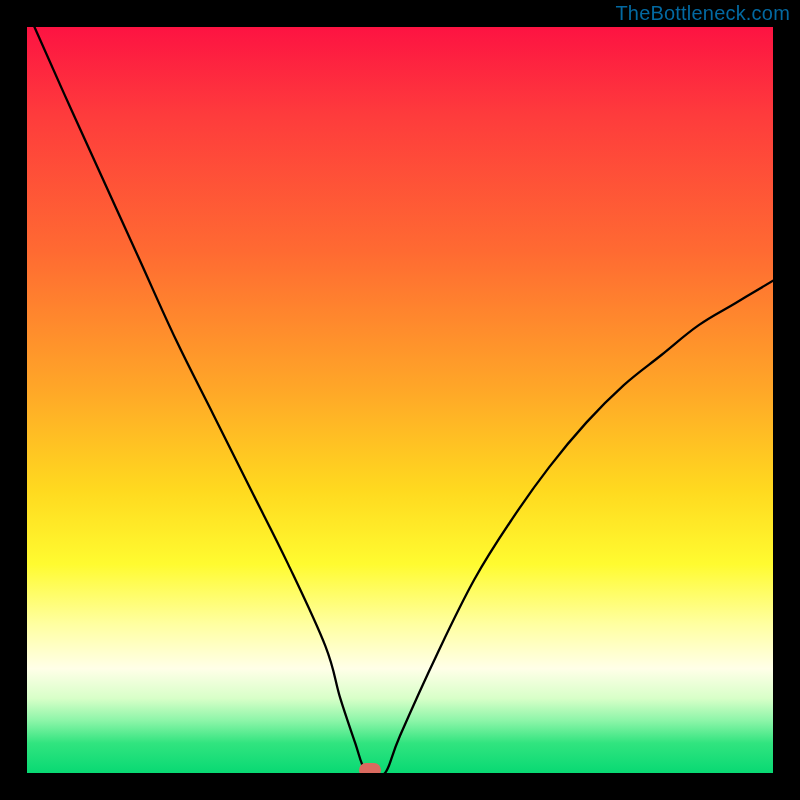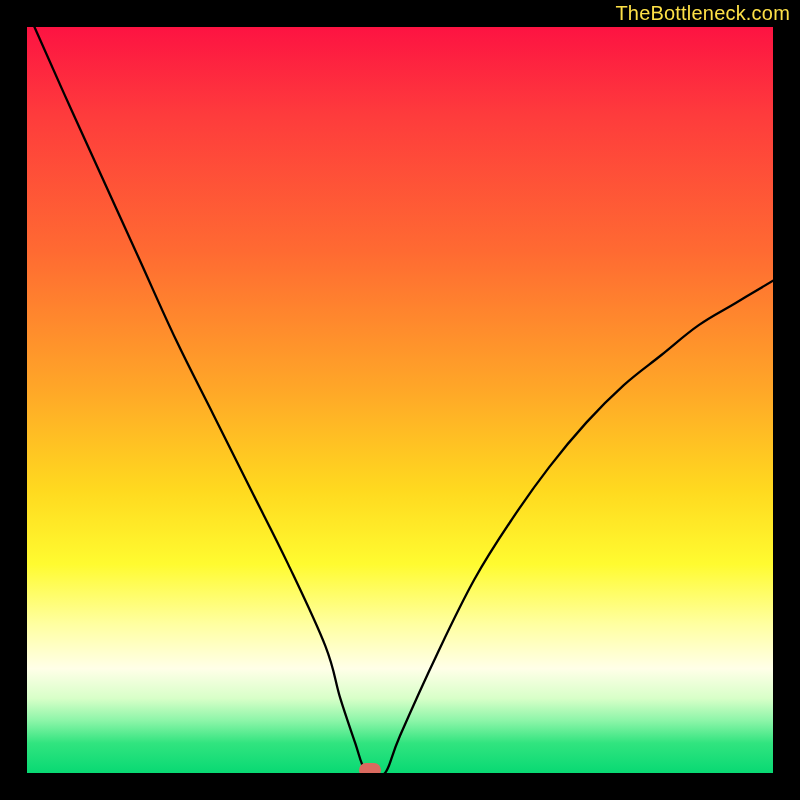--- a/index.html
+++ b/index.html
@@ -15,21 +15,21 @@
     position: absolute;
     top: 0; left: 0;
     width: 800px;
     height: 800px;
     background: #000;
   }
   .watermark {
     position: absolute;
     top: 2px;
     right: 10px;
-    color: #fde047;
+    color: #0369a1;
     font-size: 20px;
     font-weight: 500;
     letter-spacing: 0.2px;
     z-index: 30;
   }
   .plot-area {
     position: absolute;
     left: 27px;
     top: 27px;
     width: 746px;

